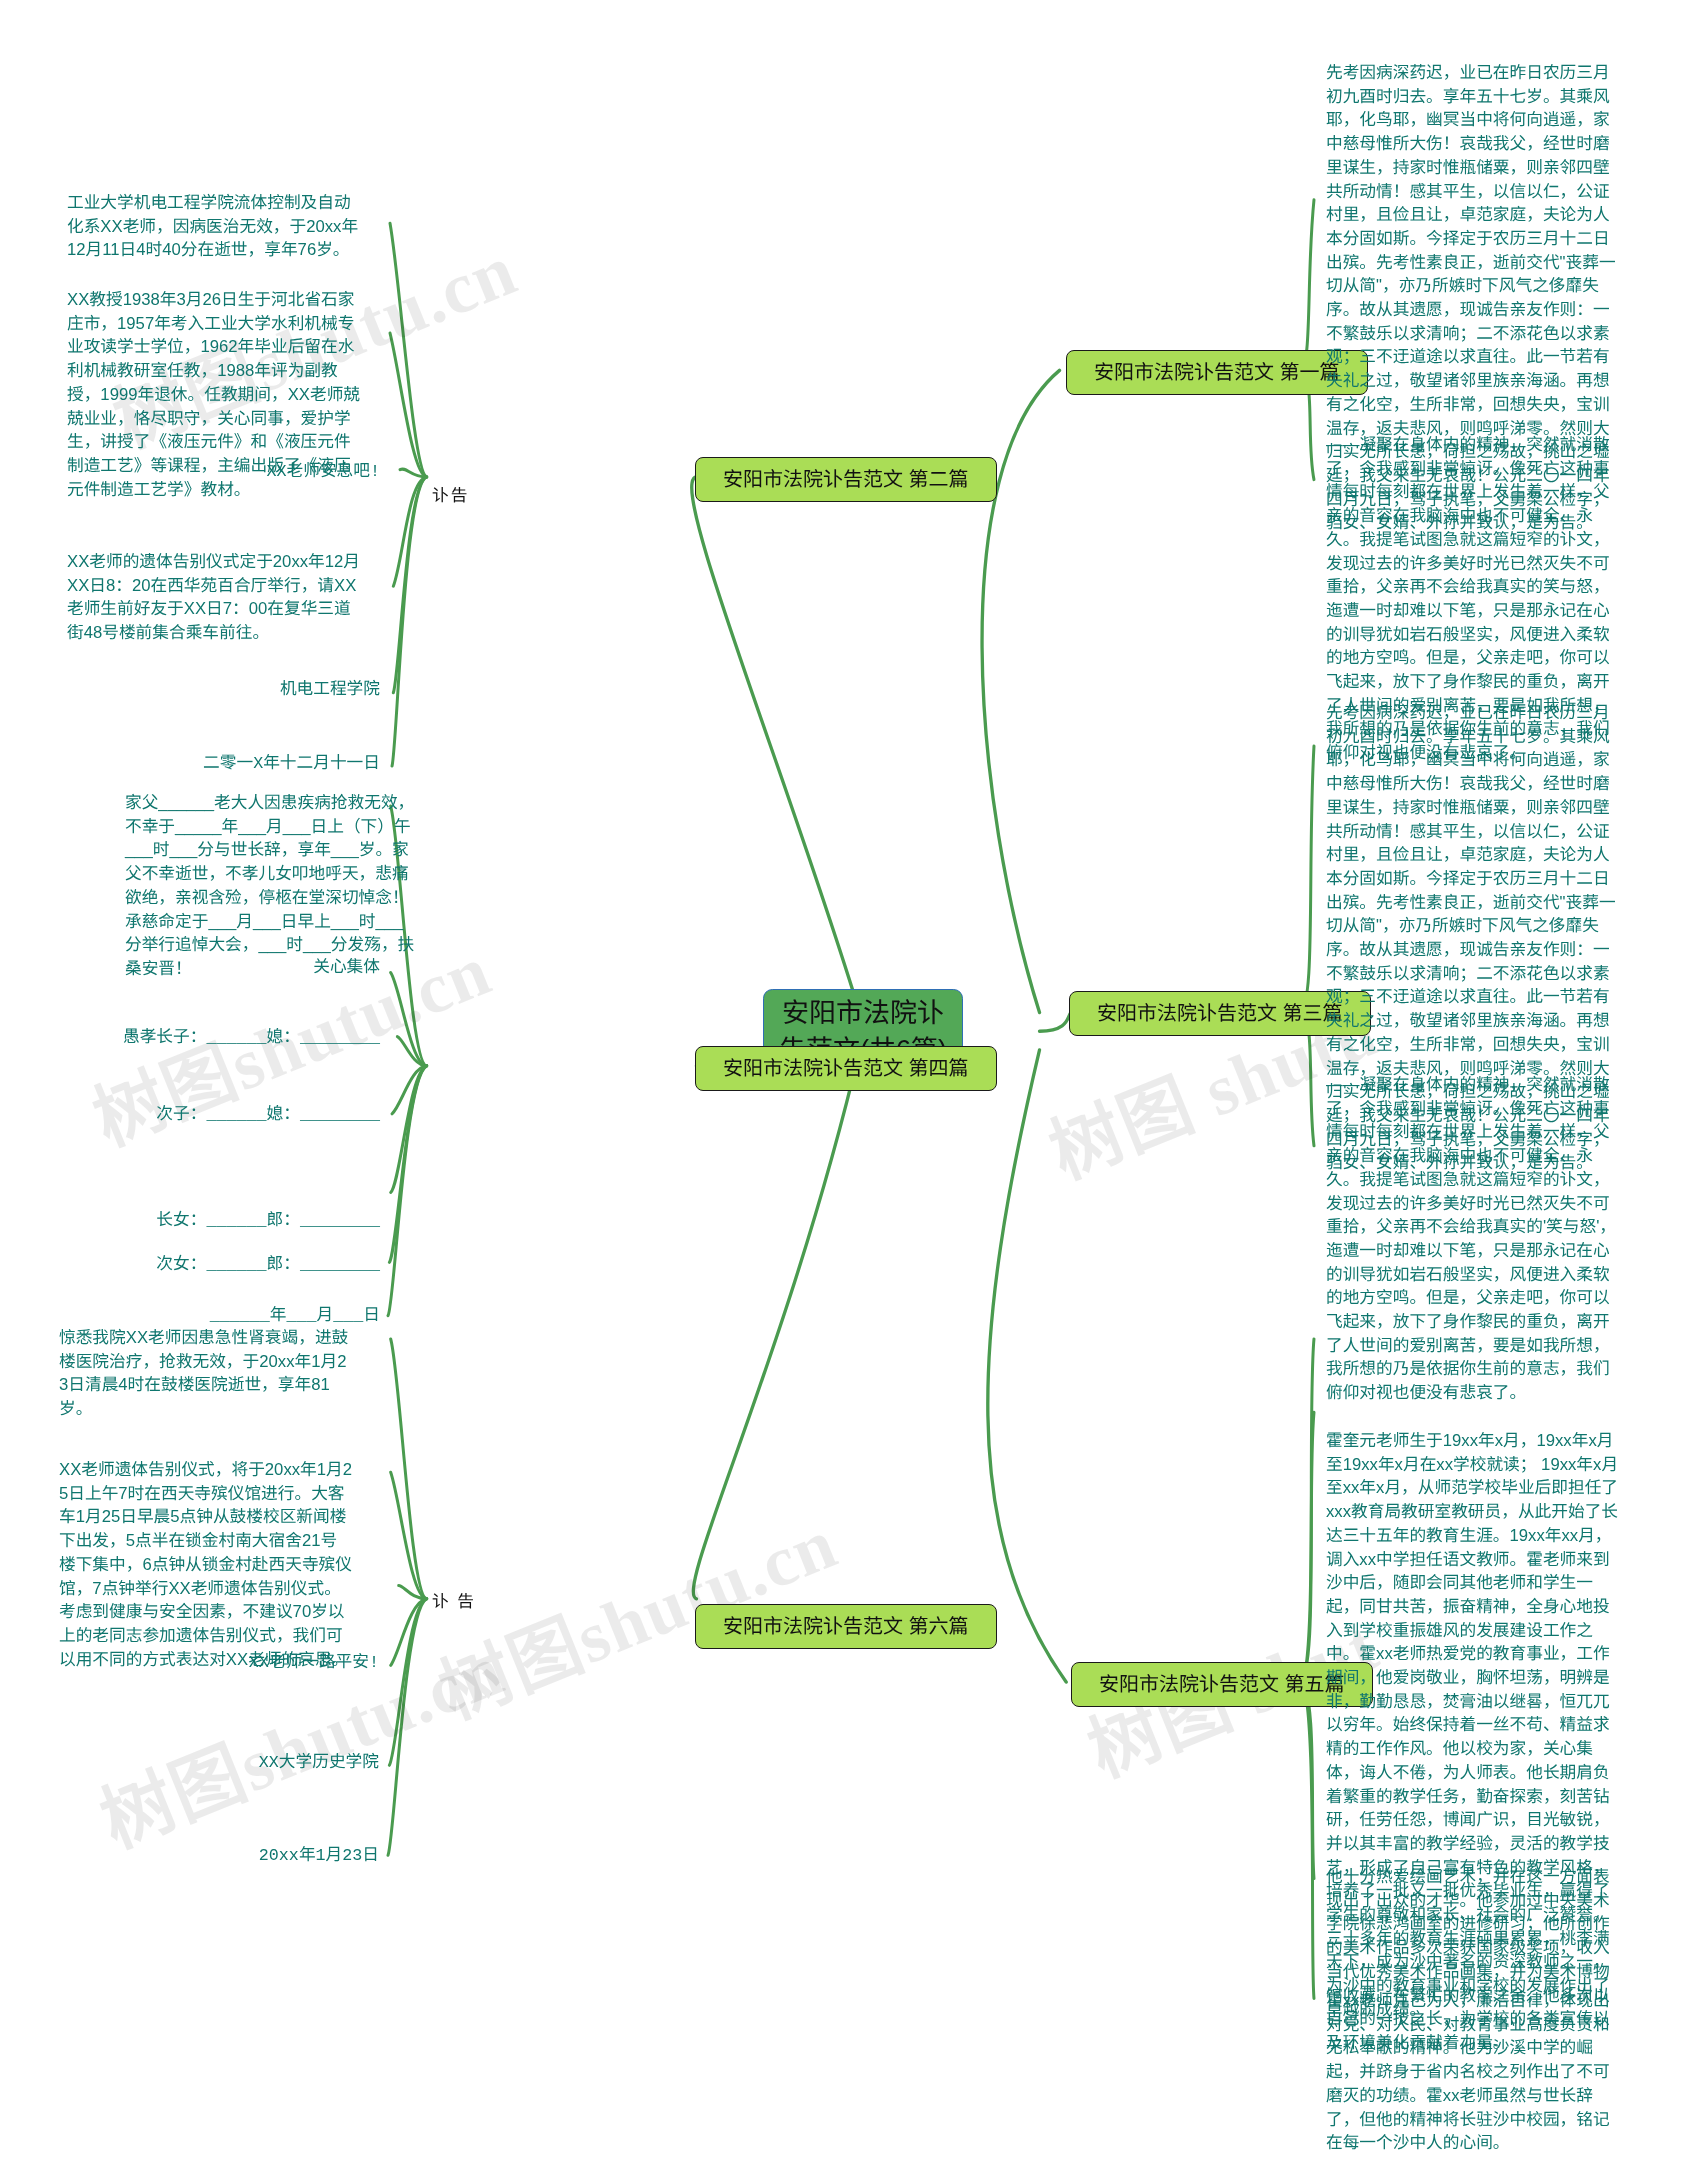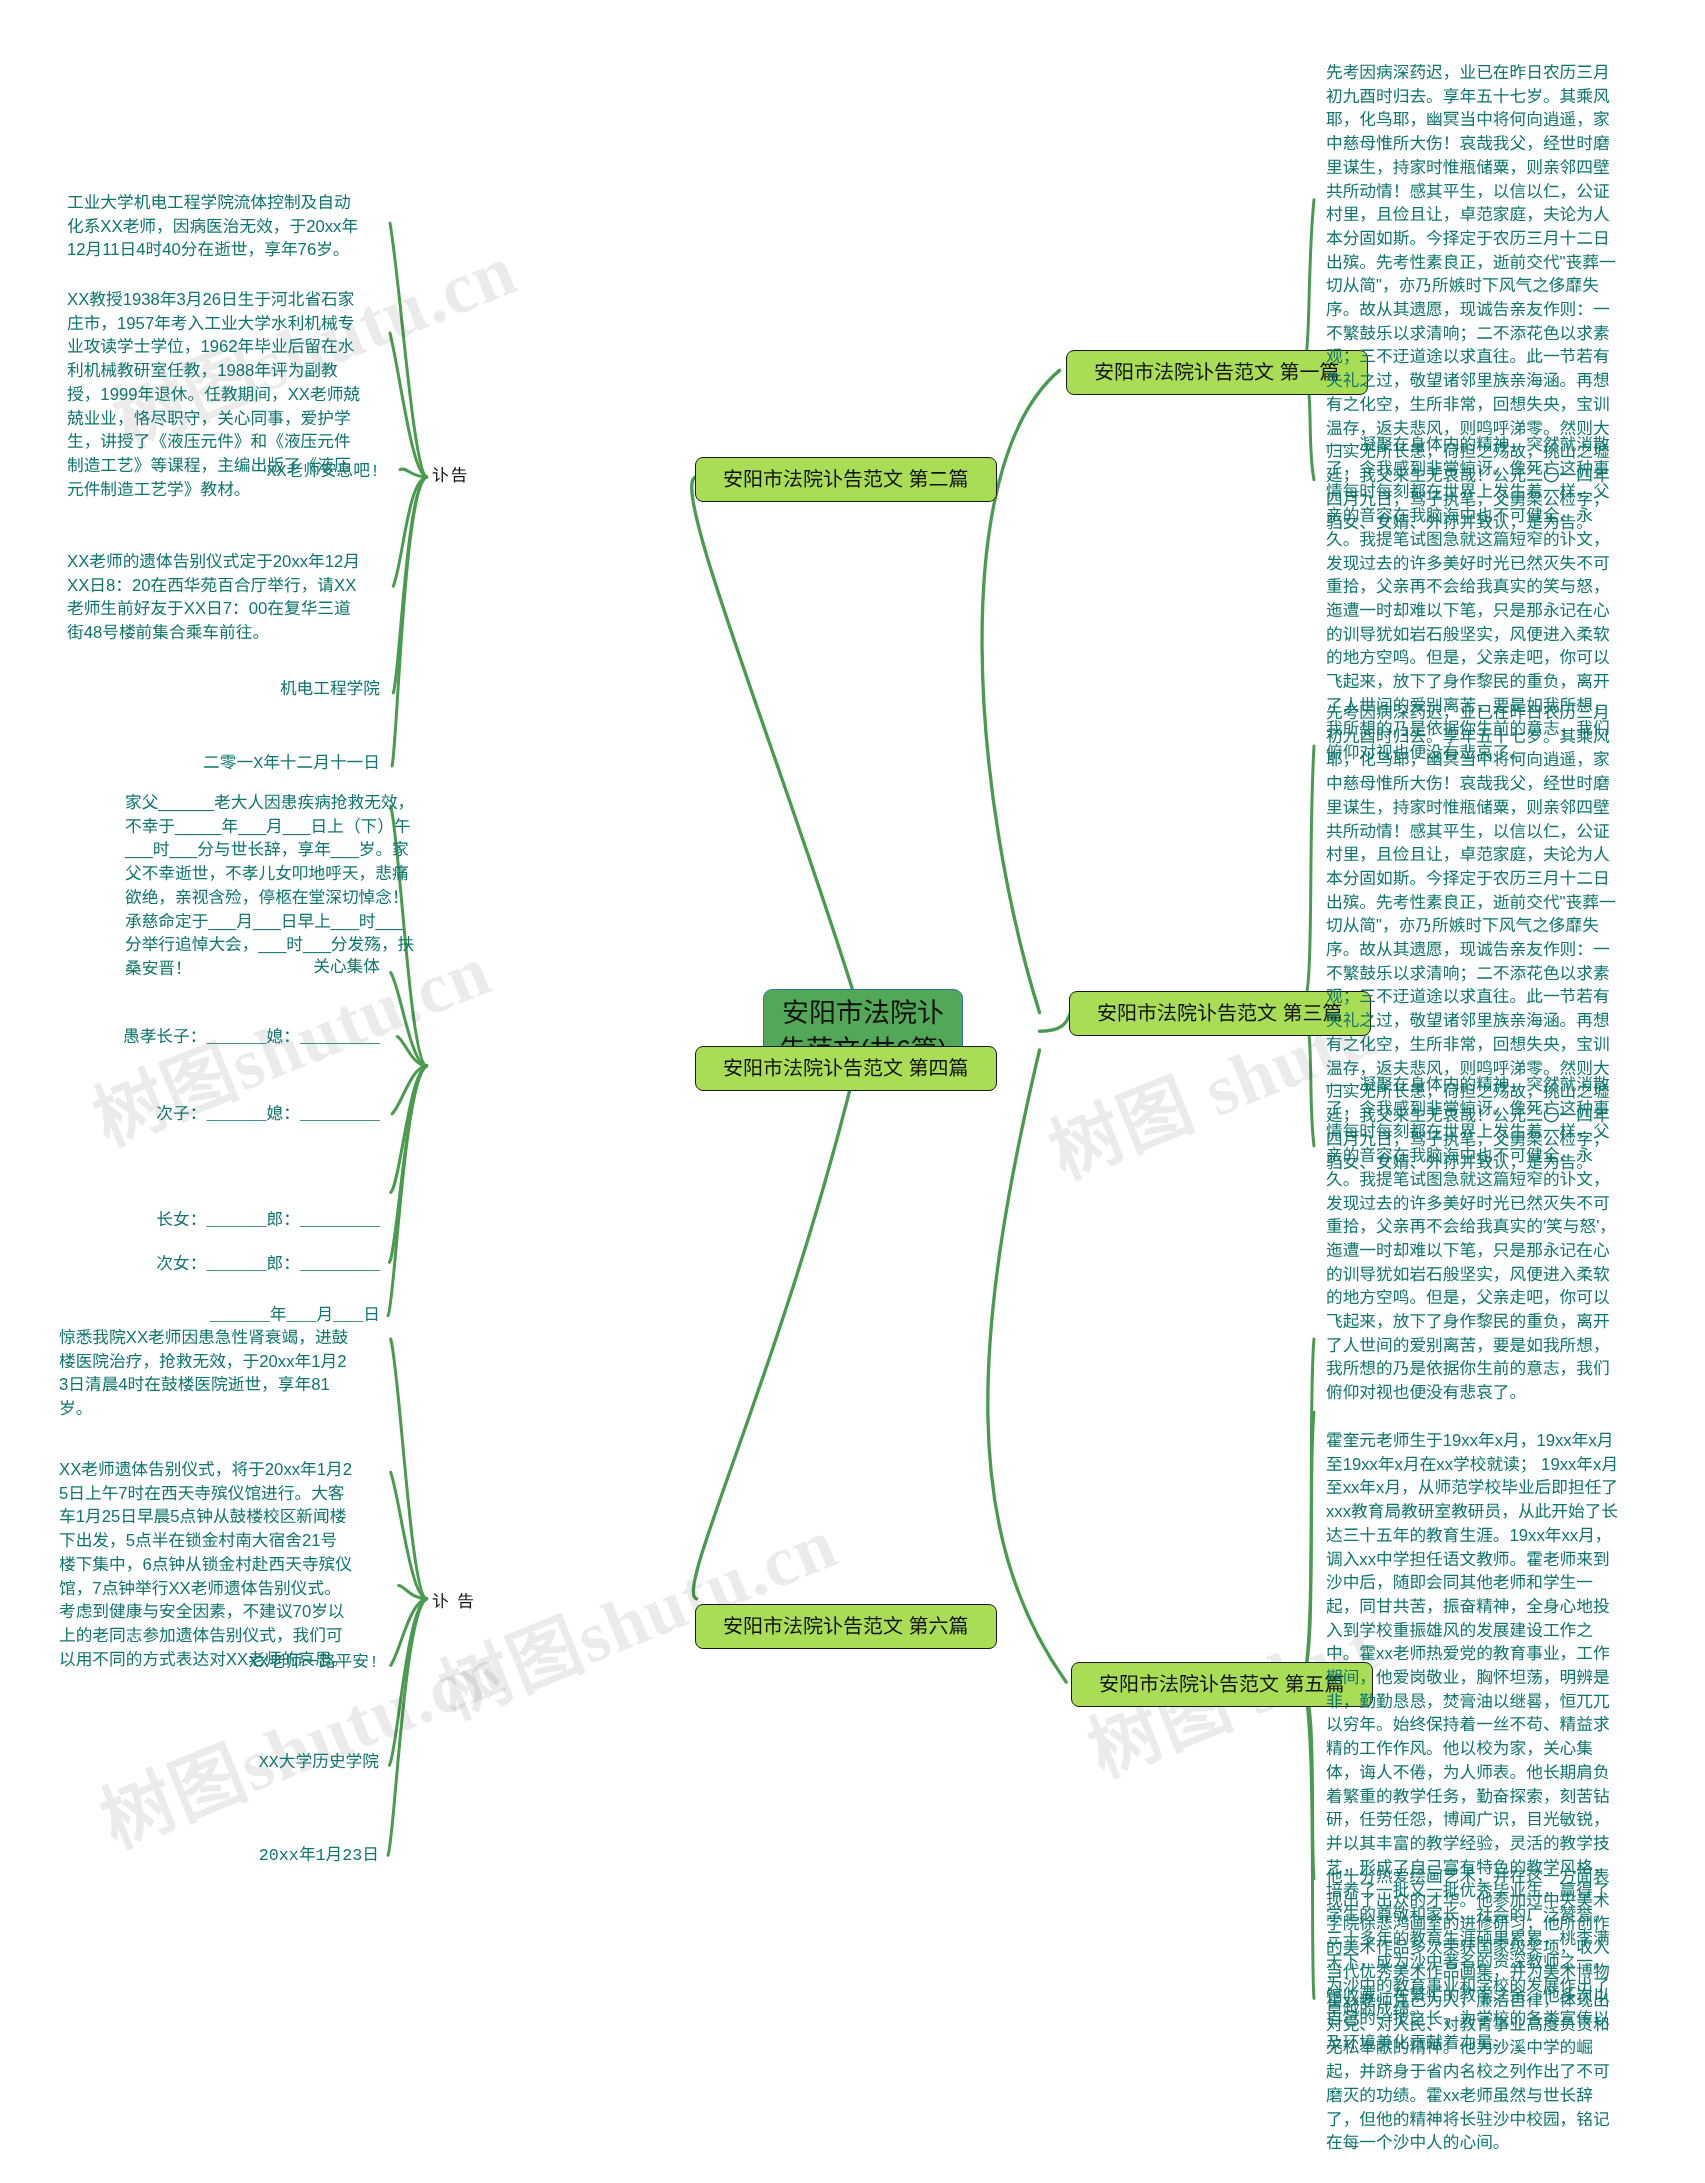--- a/index.html
+++ b/index.html
@@ -166,21 +166,21 @@
   </div>
 
   <div class="node branch" style="left:1071px;top:1662px;">
     <span>安阳市法院讣告范文 第五篇</span>
   </div>
 
   <div class="node branch" style="left:695px;top:1579px;margin-top:25px;">
     <span>安阳市法院讣告范文 第六篇</span>
   </div>
 
-  <div class="label-sm" style="left:432px;top:462px;">讣告</div>
+  <div class="label-sm" style="left:432px;top:482px;">讣告</div>
   <div class="label-sm" style="left:432px;top:1588px;">讣 告</div>
 
   <div class="leaf l" style="left:1326px;top:61px;width:293px;">先考因病深药迟，业已在昨日农历三月初九酉时归去。享年五十七岁。其乘风耶，化鸟耶，幽冥当中将何向逍遥，家中慈母惟所大伤！哀哉我父，经世时磨里谋生，持家时惟瓶储粟，则亲邻四壁共所动情！感其平生，以信以仁，公证村里，且俭且让，卓范家庭，夫论为人本分固如斯。今择定于农历三月十二日出殡。先考性素良正，逝前交代"丧葬一切从简"，亦乃所嫉时下风气之侈靡失序。故从其遗愿，现诚告亲友作则：一不繁鼓乐以求清响；二不添花色以求素观；三不迂道途以求直往。此一节若有失礼之过，敬望诸邻里族亲海涵。再想有之化空，生所非常，回想失央，宝训温存，返夫悲风，则鸣呼涕零。然则大归实无所长患，荷担之殇故，挑山之墟廷，我父来生无哀哉！公元二〇一四年四月九日，驽子执笔，父舅梁公检字，驺女、女婿、外孙并致认，是为告。</div>
   <div class="leaf l" style="left:1326px;top:433px;width:293px;">——凝聚在身体内的精神，突然就消散了，令我感到非常惊讶。像死亡这种事情每时每刻都在世界上发生着一样，父亲的音容在我脑海中也不可健全、永久。我提笔试图急就这篇短窄的讣文，发现过去的许多美好时光已然灭失不可重拾，父亲再不会给我真实的笑与怒，迤遭一时却难以下笔，只是那永记在心的训导犹如岩石般坚实，风便进入柔软的地方空鸣。但是，父亲走吧，你可以飞起来，放下了身作黎民的重负，离开了人世间的爱别离苦，要是如我所想，我所想的乃是依据你生前的意志，我们俯仰对视也便没有悲哀了。</div>
 
   <div class="leaf l" style="left:1326px;top:701px;width:293px;">先考因病深药迟，业已在昨日农历三月初九酉时归去。享年五十七岁。其乘风耶，化鸟耶，幽冥当中将何向逍遥，家中慈母惟所大伤！哀哉我父，经世时磨里谋生，持家时惟瓶储粟，则亲邻四壁共所动情！感其平生，以信以仁，公证村里，且俭且让，卓范家庭，夫论为人本分固如斯。今择定于农历三月十二日出殡。先考性素良正，逝前交代"丧葬一切从简"，亦乃所嫉时下风气之侈靡失序。故从其遗愿，现诚告亲友作则：一不繁鼓乐以求清响；二不添花色以求素观；三不迂道途以求直往。此一节若有失礼之过，敬望诸邻里族亲海涵。再想有之化空，生所非常，回想失央，宝训温存，返夫悲风，则鸣呼涕零。然则大归实无所长患，荷担之殇故，挑山之墟廷，我父来生无哀哉！公元二〇一四年四月九日，驽子执笔，父舅梁公检字，驺女、女婿、外孙并致认，是为告。</div>
   <div class="leaf l" style="left:1326px;top:1073px;width:293px;">——凝聚在身体内的精神，突然就消散了，令我感到非常惊讶。像死亡这种事情每时每刻都在世界上发生着一样，父亲的音容在我脑海中也不可健全、永久。我提笔试图急就这篇短窄的讣文，发现过去的许多美好时光已然灭失不可重拾，父亲再不会给我真实的'笑与怒'，迤遭一时却难以下笔，只是那永记在心的训导犹如岩石般坚实，风便进入柔软的地方空鸣。但是，父亲走吧，你可以飞起来，放下了身作黎民的重负，离开了人世间的爱别离苦，要是如我所想，我所想的乃是依据你生前的意志，我们俯仰对视也便没有悲哀了。</div>
 
   <div class="leaf l" style="left:1326px;top:1429px;width:293px;">霍奎元老师生于19xx年x月，19xx年x月至19xx年x月在xx学校就读； 19xx年x月至xx年x月，从师范学校毕业后即担任了xxx教育局教研室教研员，从此开始了长达三十五年的教育生涯。19xx年xx月，调入xx中学担任语文教师。霍老师来到沙中后，随即会同其他老师和学生一起，同甘共苦，振奋精神，全身心地投入到学校重振雄风的发展建设工作之中。霍xx老师热爱党的教育事业，工作期间，他爱岗敬业，胸怀坦荡，明辨是非，勤勤恳恳，焚膏油以继晷，恒兀兀以穷年。始终保持着一丝不苟、精益求精的工作作风。他以校为家，关心集体，诲人不倦，为人师表。他长期肩负着繁重的教学任务，勤奋探索，刻苦钻研，任劳任怨，博闻广识，目光敏锐，并以其丰富的教学经验，灵活的教学技艺，形成了自己富有特色的教学风格，培养了一批又一批优秀毕业生，赢得了学生的尊敬和家长、社会的广泛赞誉。三十多年的教育生涯硕果累累，桃李满天下，成为沙中著名的资深教师之一，为沙中的教育事业和学校的发展作出了卓越的成绩。</div>
   <div class="leaf l" style="left:1326px;top:1865px;width:293px;">他十分热爱绘画艺术，并在这一方面表现出了出众的才华。他参加过中央美术学院徐悲鸿画室的进修研习；他所创作的美术作品多次荣获国家级奖项，收入当代优秀美术作品画集，并为美术博物馆收藏。在繁忙的教学之余，他多次以自己的一技之长，为学校的各类宣传以及环境美化贡献着力量。</div>

